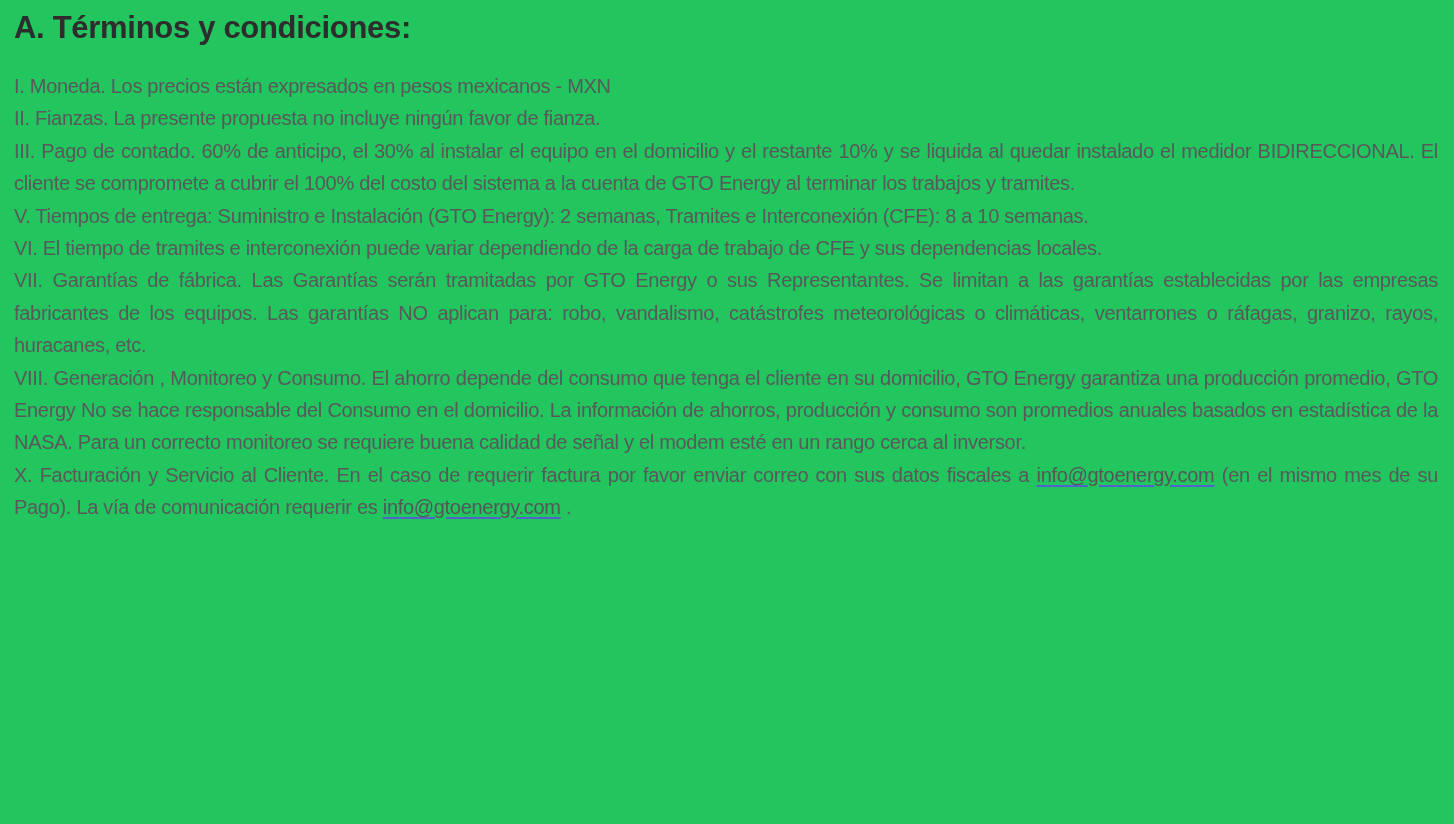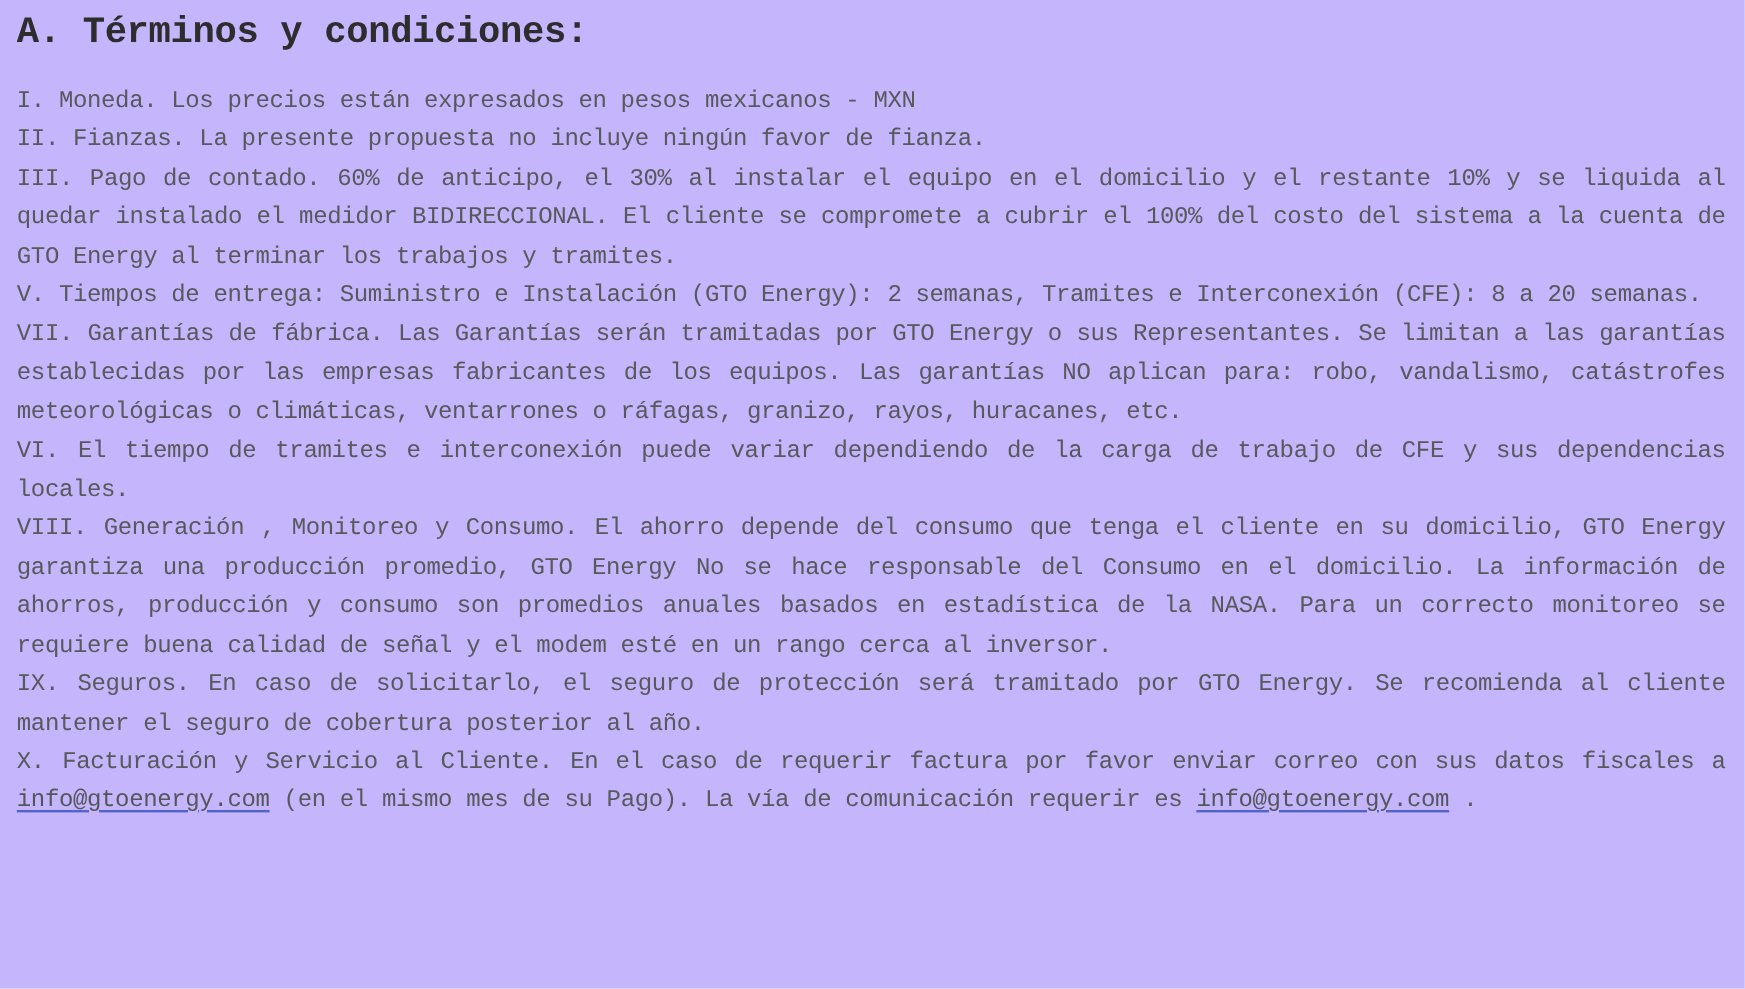--- a/index.html
+++ b/index.html
@@ -13,22 +13,21 @@
     overflow: hidden;
     font-family: "Liberation Sans", "DejaVu Sans", sans-serif;
     color: #58595b;
     -webkit-font-smoothing: antialiased;
   }
   .doc {
     box-sizing: border-box;
     width: 1454px;
     height: 824px;
     padding: 10px 16px 10px 14px;
-    background: #c4b5fd;
-    font-family: Liberation Mono, monospace;
+    background: #22c55e;
   }
   .doc-title {
     margin: 0 0 24px 0;
     font-size: 31px;
     font-weight: 700;
     letter-spacing: -0.3px;
     color: #2d2d2d;
   }
   .terms {
     width: 1424px;
@@ -55,20 +54,19 @@
 </head>
 <body>
 
 <div class="doc">
   <h1 class="doc-title">A. Términos y condiciones:</h1>
 
   <div class="terms">
       <p class="term"><span>I. Moneda. Los precios están expresados en pesos mexicanos - MXN</span></p>
       <p class="term"><span>II. Fianzas. La presente propuesta no incluye ningún favor de fianza.</span></p>
       <p class="term"><span>III. Pago de contado. 60% de anticipo, el 30% al instalar el equipo en el domicilio y el restante 10% y se liquida al quedar instalado el medidor BIDIRECCIONAL. El cliente se compromete a cubrir el 100% del costo del sistema a la cuenta de GTO Energy al terminar los trabajos y tramites.</span></p>
-      <p class="term"><span>V. Tiempos de entrega: Suministro e Instalación (GTO Energy): 2 semanas, Tramites e Interconexión (CFE): 8 a 20 semanas.</span></p>
+      <p class="term"><span>V. Tiempos de entrega: Suministro e Instalación (GTO Energy): 2 semanas, Tramites e Interconexión (CFE): 8 a 10 semanas.</span></p>
+      <p class="term"><span>VI. El tiempo de tramites e interconexión puede variar dependiendo de la carga de trabajo de CFE y sus dependencias locales.</span></p>
       <p class="term"><span>VII. Garantías de fábrica. Las Garantías serán tramitadas por GTO Energy o sus Representantes. Se limitan a las garantías establecidas por las empresas fabricantes de los equipos. Las garantías NO aplican para: robo, vandalismo, catástrofes meteorológicas o climáticas, ventarrones o ráfagas, granizo, rayos, huracanes, etc.</span></p>
-      <p class="term"><span>VI. El tiempo de tramites e interconexión puede variar dependiendo de la carga de trabajo de CFE y sus dependencias locales.</span></p>
       <p class="term"><span>VIII. Generación , Monitoreo y Consumo. El ahorro depende del consumo que tenga el cliente en su domicilio, GTO Energy garantiza una producción promedio, GTO Energy No se hace responsable del Consumo en el domicilio. La información de ahorros, producción y consumo son promedios anuales basados en estadística de la NASA. Para un correcto monitoreo se requiere buena calidad de señal y el modem esté en un rango cerca al inversor.</span></p>
-      <p class="term"><span>IX. Seguros. En caso de solicitarlo, el seguro de protección será tramitado por GTO Energy. Se recomienda al cliente mantener el seguro de cobertura posterior al año.</span></p>
       <p class="term"><span>X. Facturación y Servicio al Cliente. En el caso de requerir factura por favor enviar correo con sus datos fiscales a </span><a class="email-link">info@gtoenergy.com</a><span> (en el mismo mes de su Pago). La vía de comunicación requerir es </span><a class="email-link">info@gtoenergy.com</a><span> .</span></p>
     </div>
 </div>
 
 </body></html>

